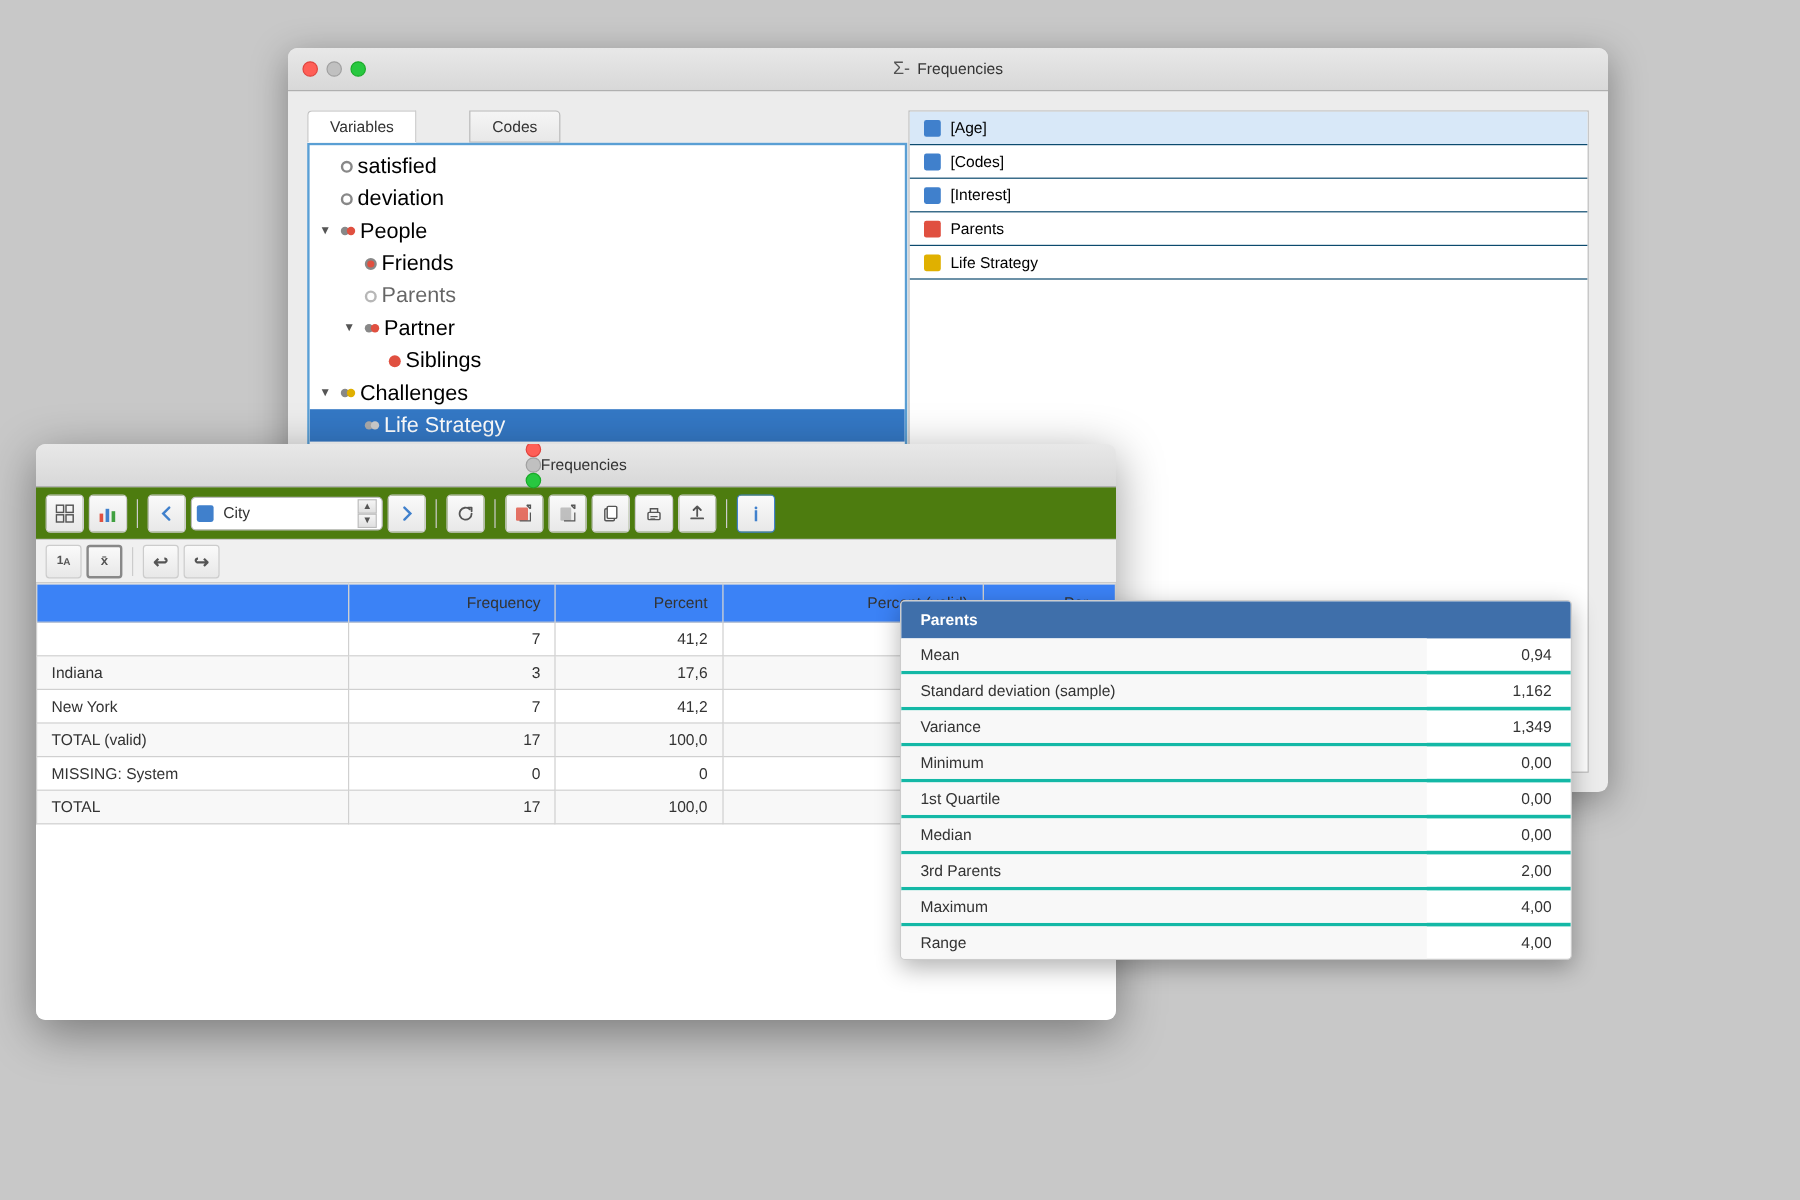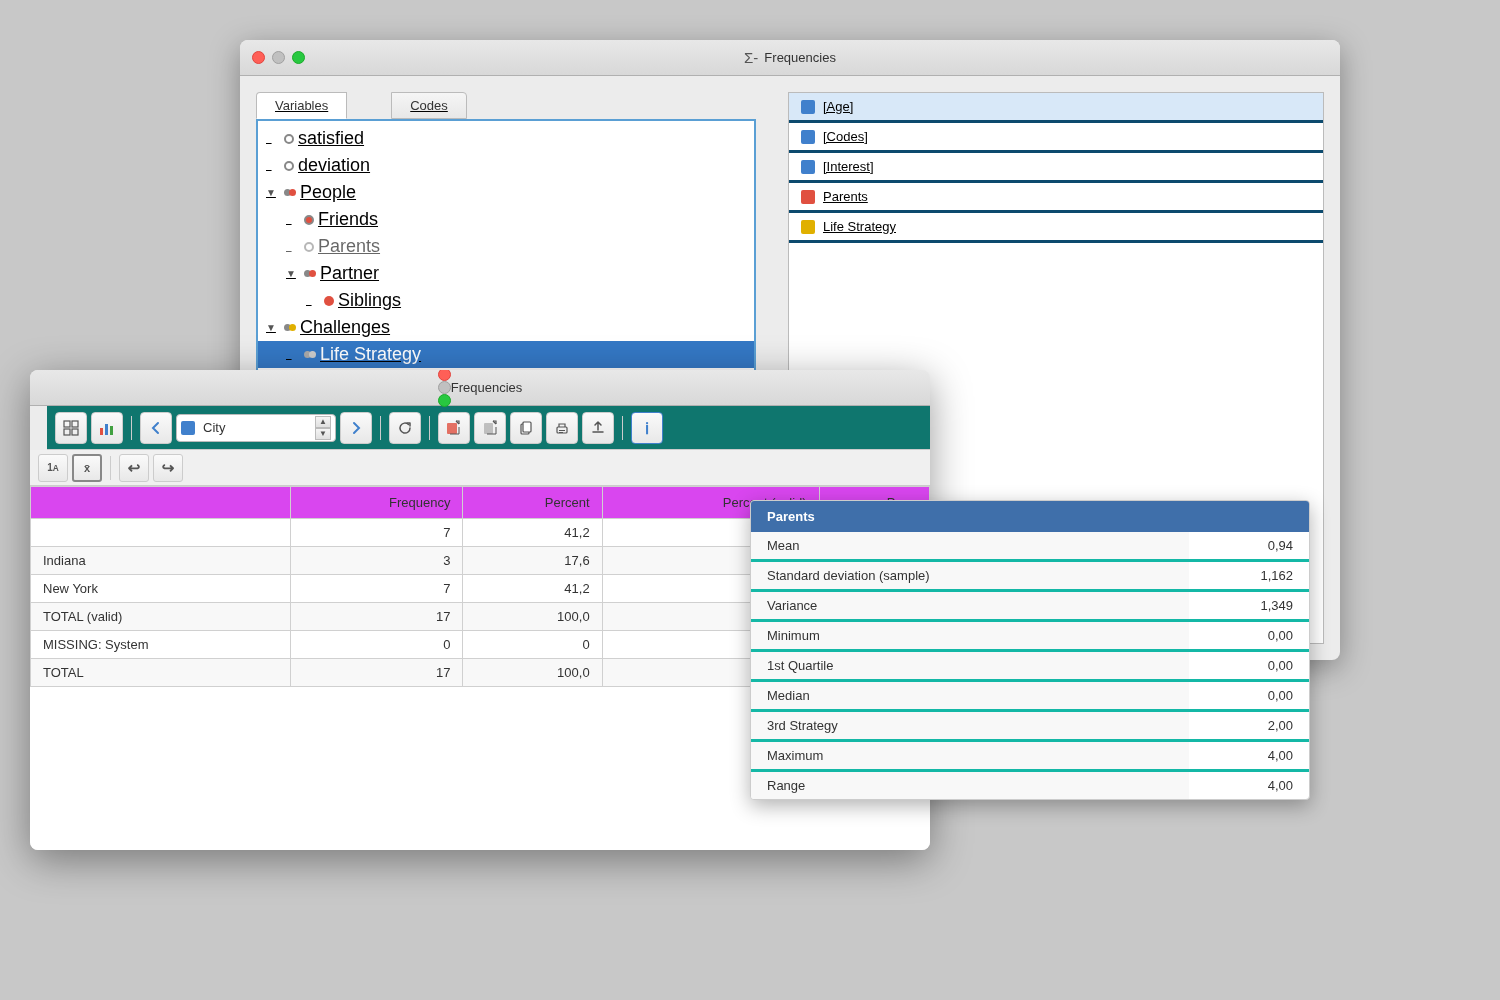--- a/index.html
+++ b/index.html
@@ -59,23 +59,22 @@
       gap: 6px;
     }
     .sigma-icon {
       font-size: 15px;
       color: #555;
     }
 
     .back-window-body {
       display: flex;
       padding: 16px;
-      gap: 32px;
+      gap: 1px;
       height: calc(100% - 36px);
-      text-decoration: underline;
     }
 
     
     .var-tree-panel {
       width: 500px;
       display: flex;
       flex-direction: column;
       gap: 0;
     }
     .tab-bar {
@@ -153,21 +152,21 @@
       flex: 1;
       border: 1px solid #bbb;
       background: #fff;
       overflow-y: auto;
       padding: 0;
     }
     .sel-var-item {
       display: flex;
       align-items: center;
       padding: 6px 12px;
-      border-bottom: 3px solid #0c4a6e;
+      border-bottom: 1px solid #0c4a6e;
       cursor: pointer;
     }
     .sel-var-item.highlighted {
       background: #d8e8f8;
     }
     .sq-icon {
       width: 14px;
       height: 14px;
       background: #4080cc;
       border-radius: 2px;
@@ -195,28 +194,27 @@
       height: 36px;
       display: flex;
       align-items: center;
       justify-content: center;
       border-bottom: 1px solid #b0b0b0;
       position: relative;
     }
 
     
     .toolbar {
-      background: #0f766e;
+      background: #4d7c0f;
       border-bottom: 1px solid #ccc;
       padding: 4px 8px;
       display: flex;
       align-items: center;
       gap: 4px;
       height: 44px;
-      margin-left: 17px;
     }
     .tb-btn {
       width: 32px;
       height: 32px;
       border: 1px solid #ccc;
       background: linear-gradient(to bottom, #fafafa, #e8e8e8);
       border-radius: 4px;
       cursor: pointer;
       display: flex;
       align-items: center;
@@ -288,21 +286,21 @@
       overflow: auto;
       background: white;
       height: calc(100% - 116px);
     }
     .data-table {
       border-collapse: collapse;
       width: 100%;
       font-size: 13px;
     }
     .data-table th {
-      background: #d946ef;
+      background: #3b82f6;
       border: 1px solid #d0d0d0;
       padding: 8px 12px;
       text-align: right;
       font-weight: normal;
       color: #333;
     }
     .data-table th:first-child { text-align: left; }
     .data-table td {
       border: 1px solid #d0d0d0;
       padding: 6px 12px;
@@ -660,21 +658,21 @@
   </div>
   <div class="stats-row">
     <div class="stats-label">1st Quartile</div>
     <div class="stats-value">0,00</div>
   </div>
   <div class="stats-row">
     <div class="stats-label">Median</div>
     <div class="stats-value">0,00</div>
   </div>
   <div class="stats-row">
-    <div class="stats-label">3rd Strategy</div>
+    <div class="stats-label">3rd Parents</div>
     <div class="stats-value">2,00</div>
   </div>
   <div class="stats-row">
     <div class="stats-label">Maximum</div>
     <div class="stats-value">4,00</div>
   </div>
   <div class="stats-row">
     <div class="stats-label">Range</div>
     <div class="stats-value">4,00</div>
   </div>

